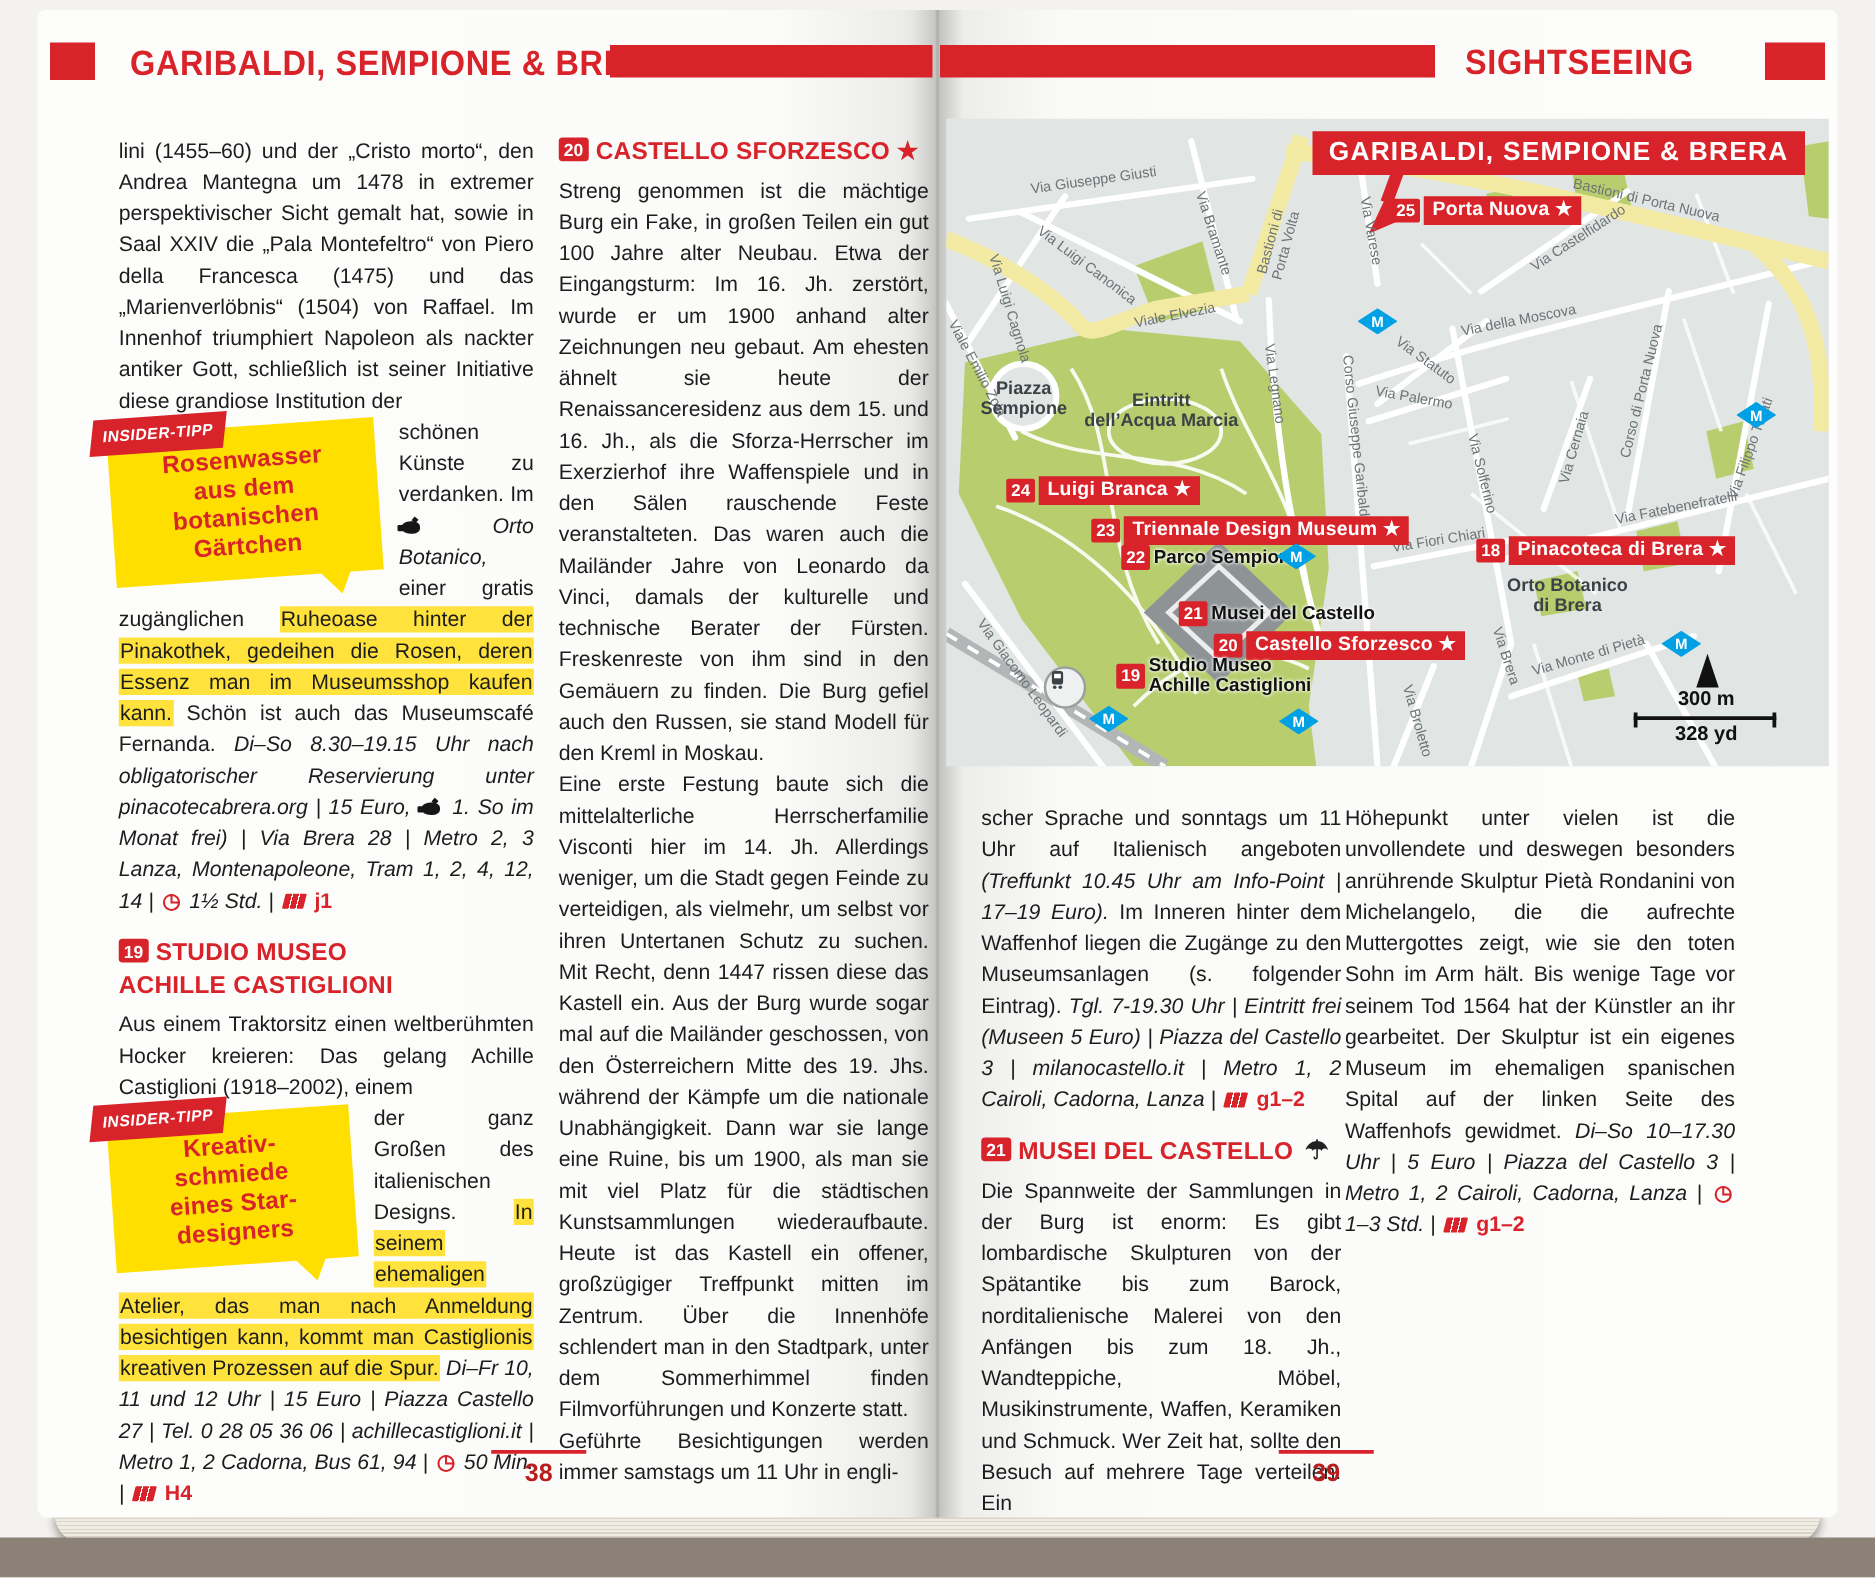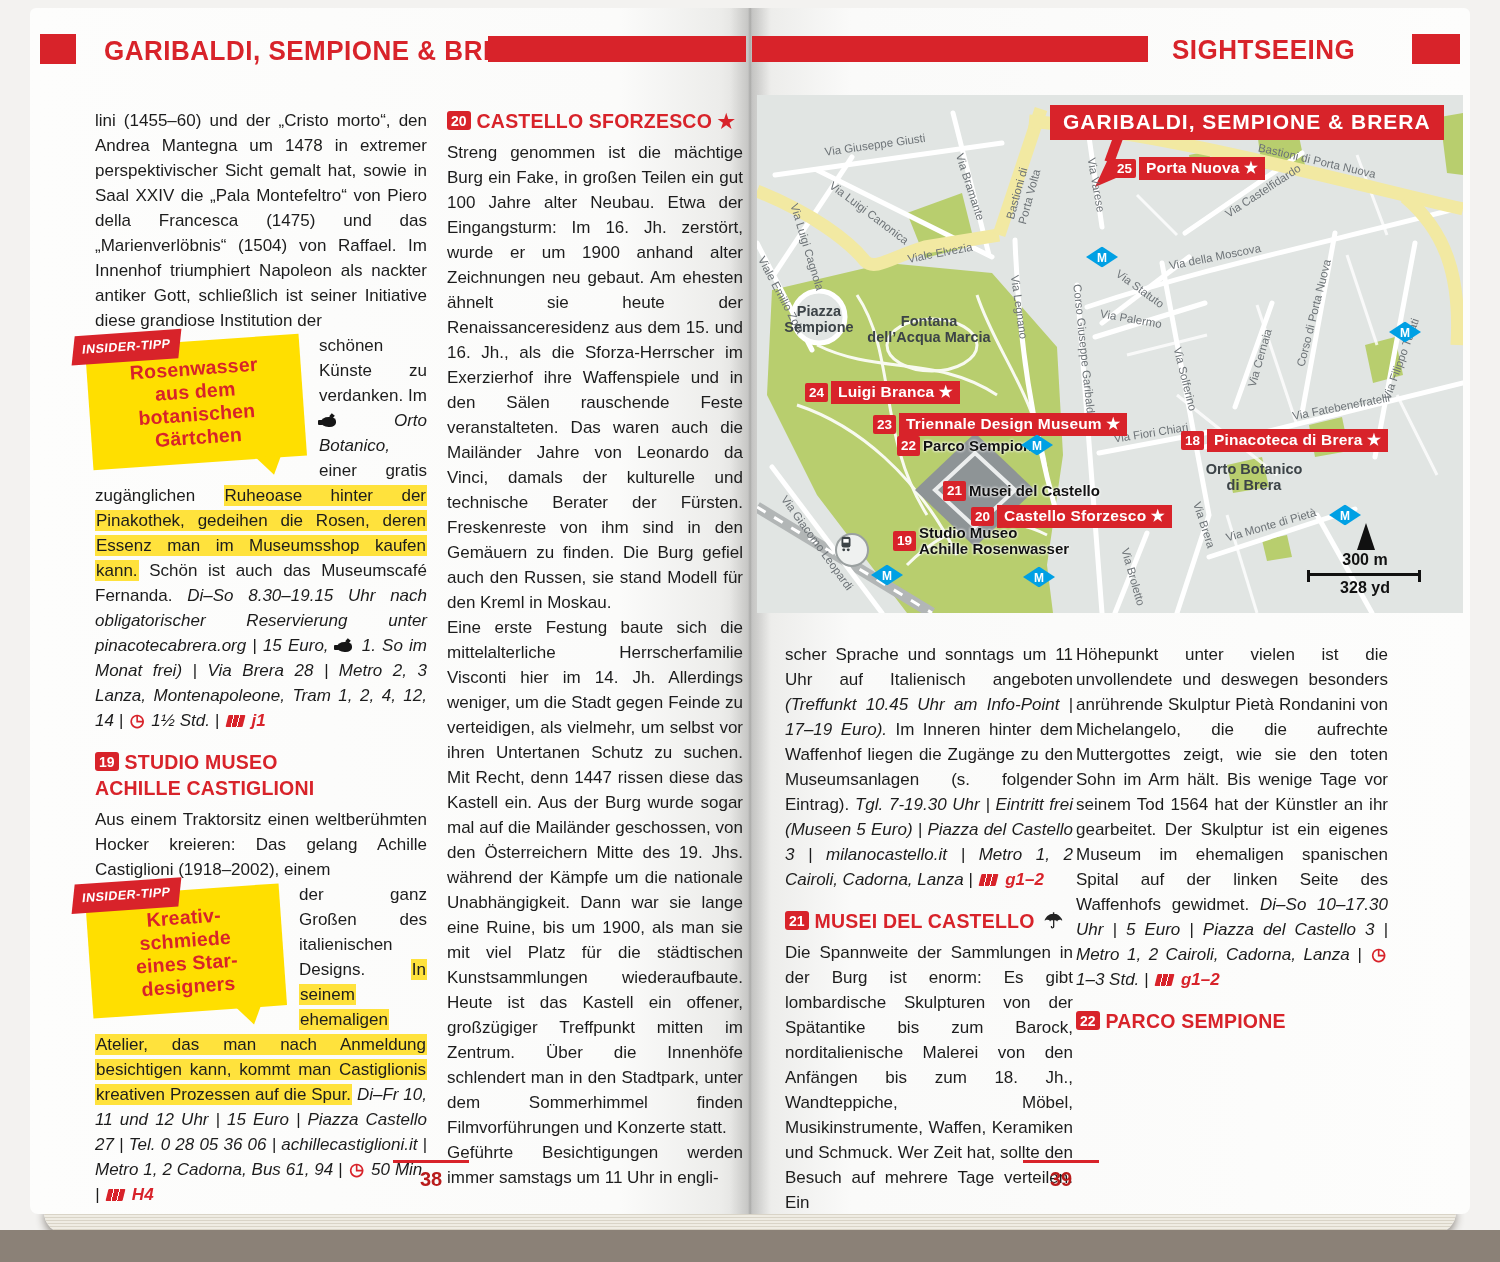--- a/index.html
+++ b/index.html
@@ -23,21 +23,21 @@
   .hdr-title{position:absolute;color:#d8232a;font-weight:bold;font-size:26px;
       letter-spacing:.5px;transform:scaleY(1.08);transform-origin:top left;white-space:nowrap;}
   .hdr-bar{position:absolute;background:#d8232a;height:26px;}
 
   
   .col{position:absolute;}
   .body-text{font-size:17px;line-height:25px;color:#1c1c1c;text-align:justify;
       hyphens:auto;-webkit-hyphens:auto;}
   .seg-i{font-style:italic;}
   .seg-hl{background:#ffe23c;box-decoration-break:clone;-webkit-box-decoration-break:clone;padding:1px 1px;}
-  .seg-redi{color:#d8232a;font-style:italic;font-weight:bold;margin-top:12px;}
+  .seg-redi{color:#d8232a;font-weight:bold;margin-top:12px;}
   .entry-heading{margin:16px 0 6px 0;color:#d8232a;font-weight:bold;font-size:19.5px;line-height:26px;}
   .heading-text{white-space:pre-line;letter-spacing:.2px;}
   .numbox{display:inline-block;background:#d8232a;color:#fff;font-weight:bold;font-size:14px;
       line-height:14px;padding:3px 4px 2px;border-radius:3px;margin-right:6px;vertical-align:2px;}
   .star{color:#d8232a;}
   .umbrella-icon{color:#222;font-size:21px;margin-left:4px;}
 
   
   .clock-icon{color:#d8232a;font-weight:bold;margin:0 2px;}
   .map-icon{display:inline-block;width:17px;height:12px;margin:0 3px;vertical-align:-1px;
@@ -257,32 +257,32 @@
         <div class="street-label" style="left: 503px; top: 263px; transform: translate(-50%, -50%) rotate(-74deg);">Via Cernaia</div>
         <div class="street-label" style="left: 557px; top: 218px; transform: translate(-50%, -50%) rotate(-76deg);">Corso di Porta Nuova</div>
         <div class="street-label" style="left: 644px; top: 264px; transform: translate(-50%, -50%) rotate(-70deg);">Via Filippo Turati</div>
         <div class="street-label" style="left: 584px; top: 312px; transform: translate(-50%, -50%) rotate(-11deg);">Via Fatebenefratelli</div>
         <div class="street-label" style="left: 394px; top: 338px; transform: translate(-50%, -50%) rotate(-9deg);">Via Fiori Chiari</div>
         <div class="street-label" style="left: 447px; top: 430px; transform: translate(-50%, -50%) rotate(72deg);">Via Brera</div>
         <div class="street-label" style="left: 514px; top: 430px; transform: translate(-50%, -50%) rotate(-16deg);">Via Monte di Pietà</div>
         <div class="street-label" style="left: 376px; top: 482px; transform: translate(-50%, -50%) rotate(74deg);">Via Broletto</div>
         <div class="place-label" style="left: 62px; top: 224px;">Piazza
 Sempione</div>
-        <div class="place-label" style="left: 172px; top: 234px;">Fontana
+        <div class="place-label" style="left: 172px; top: 234px;">Eintritt
 dell’Acqua Marcia</div>
         <div class="place-label" style="left: 497px; top: 382px;">Orto Botanico
 di Brera</div>
         <div class="poi" style="left: 356px; top: 62px;"><span class="pnum">25</span><span class="pbanner">Porta Nuova ★</span></div>
         <div class="poi" style="left: 48px; top: 286px;"><span class="pnum">24</span><span class="pbanner">Luigi Branca ★</span></div>
         <div class="poi" style="left: 68px; top: 318px; padding-left: 48px;"><span class="pnum">23</span><span class="pbanner">Triennale Design Museum ★</span></div>
         <div class="poi" style="left: 140px; top: 341px;"><span class="pnum">22</span><span class="pplain">Parco Sempione</span></div>
         <div class="poi" style="left: 186px; top: 386px;"><span class="pnum">21</span><span class="pplain">Musei del Castello</span></div>
         <div class="poi" style="left: 214px; top: 410px;"><span class="pnum">20</span><span class="pbanner">Castello Sforzesco ★</span></div>
         <div class="poi" style="left: 136px; top: 430px;"><span class="pnum">19</span><span class="pplain">Studio Museo
-Achille Rosenwasser</span></div>
+Achille Castiglioni</span></div>
         <div class="poi" style="left: 424px; top: 334px;"><span class="pnum">18</span><span class="pbanner">Pinacoteca di Brera ★</span></div>
         <div class="metro-icon" style="left: 345px; top: 162px;">
           <span>M</span>
         </div>
         <div class="metro-icon" style="left: 280px; top: 350px;">
           <span>M</span>
         </div>
         <div class="metro-icon" style="left: 130px; top: 480px;">
           <span>M</span>
         </div>
@@ -302,23 +302,20 @@
     <div class="body-text"><span>scher Sprache und sonntags um 11 Uhr auf Italienisch angeboten </span><span class="seg-i">(Treffunkt 10.45 Uhr am Info-Point | 17–19 Euro).</span><span> Im Inneren hinter dem Waffenhof liegen die Zugänge zu den Museumsanlagen (s. folgender Eintrag). </span><span class="seg-i">Tgl. 7-19.30 Uhr | Eintritt frei (Museen 5 Euro) | Piazza del Castello 3 | milanocastello.it | Metro 1, 2 Cairoli, Cadorna, Lanza | </span><span class="inline-icon map-icon"></span><span class="seg-redi"> g1–2</span></div>
     <div class="entry-heading">
       <span class="numbox">21</span><span class="heading-text">MUSEI DEL CASTELLO</span>
       <span class="umbrella-icon">☂</span>
     </div>
     <div class="body-text"><span>Die Spannweite der Sammlungen in der Burg ist enorm: Es gibt lombardische Skulpturen von der Spätantike bis zum Barock, norditalienische Malerei von den Anfängen bis zum 18. Jh., Wandteppiche, Möbel, Musikinstrumente, Waffen, Keramiken und Schmuck. Wer Zeit hat, sollte den Besuch auf mehrere Tage verteilen. Ein</span></div>
   </div>
 
   <div class="col" style="left:1046px;top:634px;width:312px;">
     <div class="body-text"><span>Höhepunkt unter vielen ist die unvollendete und deswegen besonders anrührende Skulptur Pietà Rondanini von Michelangelo, die die aufrechte Muttergottes zeigt, wie sie den toten Sohn im Arm hält. Bis wenige Tage vor seinem Tod 1564 hat der Künstler an ihr gearbeitet. Der Skulptur ist ein eigenes Museum im ehemaligen spanischen Spital auf der linken Seite des Waffenhofs gewidmet. </span><span class="seg-i">Di–So 10–17.30 Uhr | 5 Euro | Piazza del Castello 3 | Metro 1, 2 Cairoli, Cadorna, Lanza | </span><span class="inline-icon clock-icon">◷</span><span class="seg-i"> 1–3 Std. | </span><span class="inline-icon map-icon"></span><span class="seg-redi"> g1–2</span></div>
-    <div class="entry-heading">
-      <span class="numbox">22</span><span class="heading-text">PARCO SEMPIONE</span>
-    </div>
   </div>
 
   <div class="pageno-rule" style="left:363px;top:1152px;"></div>
   <div class="pageno" style="left:361px;top:1160px;">38</div>
   <div class="pageno-rule" style="left:993px;top:1152px;"></div>
   <div class="pageno" style="left:991px;top:1160px;">39</div>
 </div>
 
 <div class="desk"></div>
 

